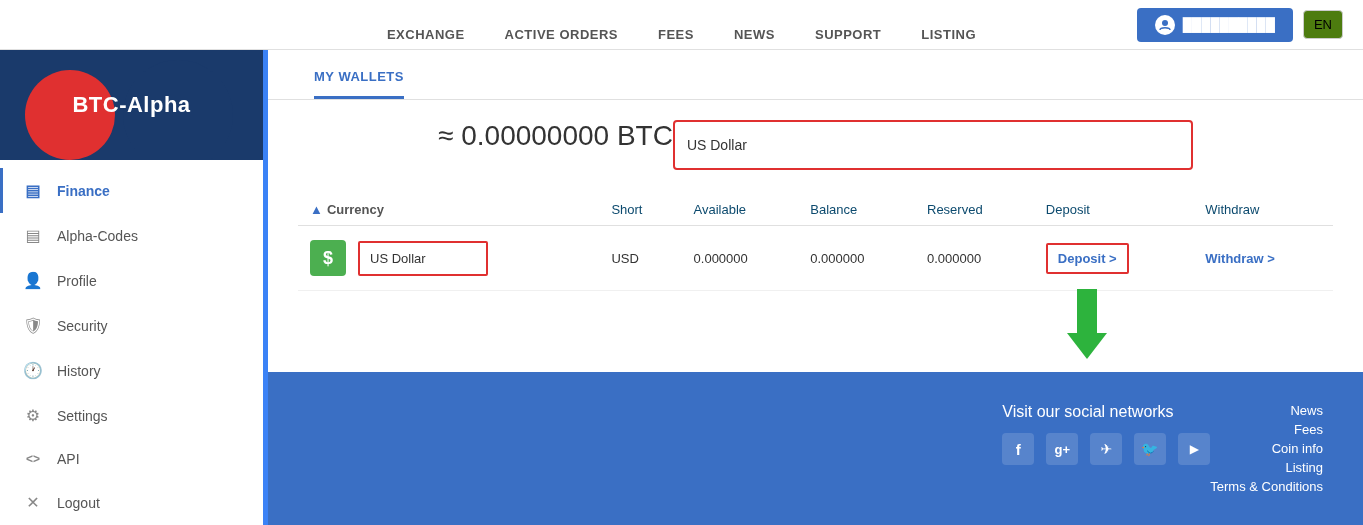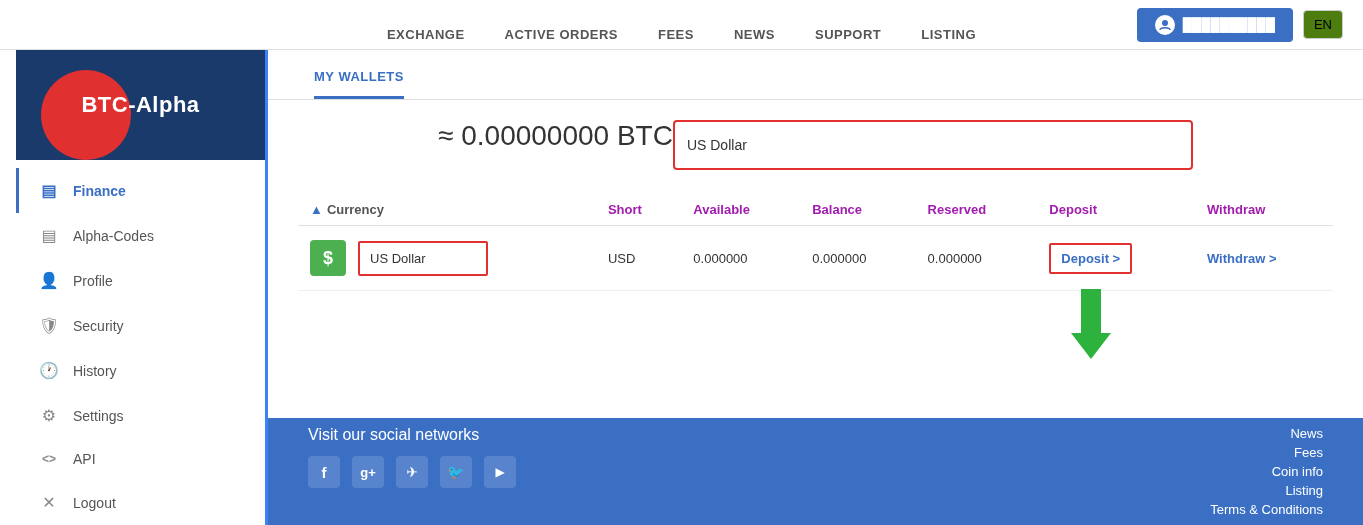--- a/index.html
+++ b/index.html
@@ -66,24 +66,23 @@
     .main-layout {
       display: flex;
       height: calc(525px - 50px);
     }
 
     
     .sidebar {
       width: 268px;
       min-width: 268px;
       background: #fff;
-      border-right: 3px solid #3b82f6;
+      border-right: 5px solid #3b82f6;
       display: flex;
       flex-direction: column;
-      padding-left: 16px;
     }
     .sidebar-logo {
       height: 130px;
       background: linear-gradient(135deg, #1a3a6b 60%, #1a3a6b);
       display: flex;
       align-items: center;
       justify-content: center;
       position: relative;
       overflow: hidden;
     }
@@ -186,22 +185,22 @@
     }
 
     
     .wallet-table {
       width: 100%;
       border-collapse: collapse;
     }
     .wallet-table th {
       text-align: left;
       font-size: 13px;
-      color: #a21caf;
-      font-weight: bold;
+      color: #0c4a6e;
+      font-weight: normal;
       padding: 8px 12px;
       border-bottom: 1px solid #e0e0e0;
     }
     .wallet-table th.sortable {
       cursor: pointer;
       color: #555;
       font-weight: 600;
     }
     .wallet-table td {
       padding: 14px 12px;
@@ -247,23 +246,23 @@
     }
     .arrow-container {
       position: relative;
       display: inline-block;
     }
 
     
     .footer {
       background: #3a6fc4;
       color: #fff;
-      padding: 8px 40px;
-      display: flex;
-      justify-content: space-between;
+      padding: 31px 40px;
+      display: flex;
+      justify-content: flex-end;
       align-items: flex-start;
       min-height: 100px;
     }
     .footer-social h3 {
       font-size: 16px;
       margin-bottom: 12px;
       font-weight: 400;
     }
     .social-icons {
       display: flex;

